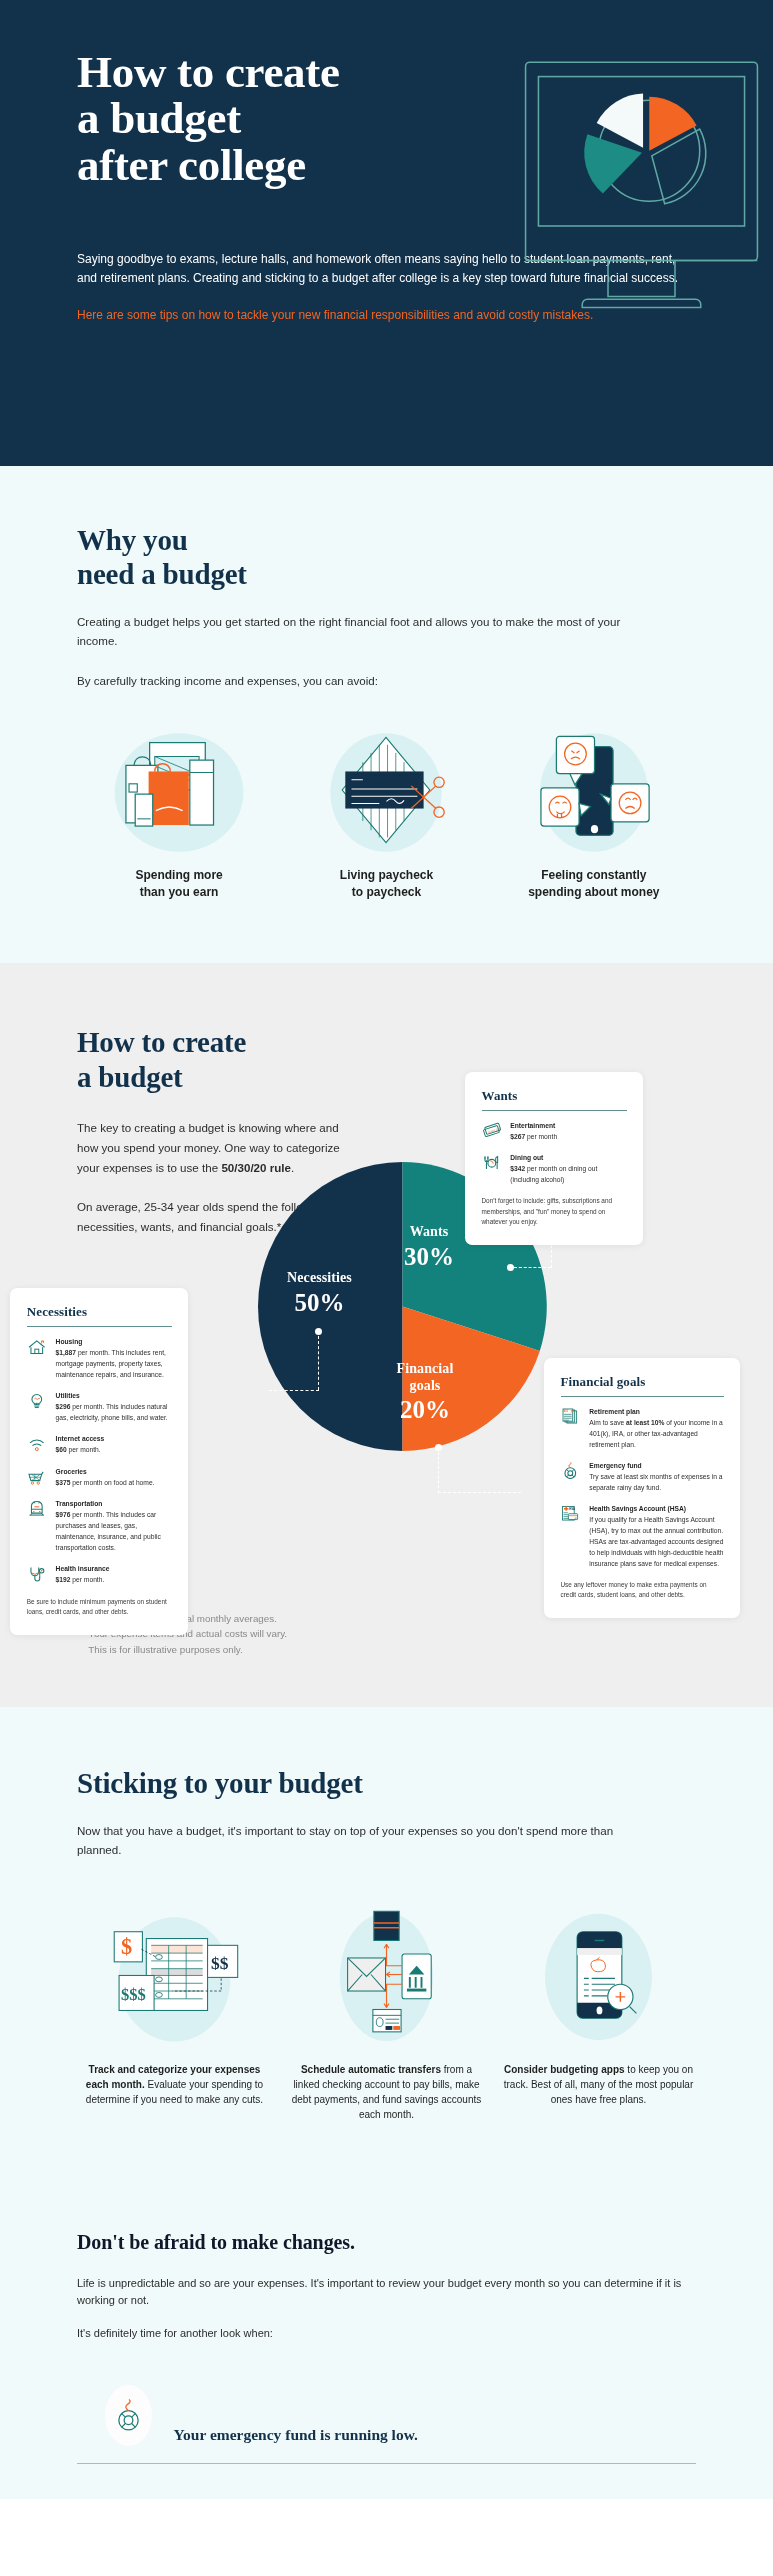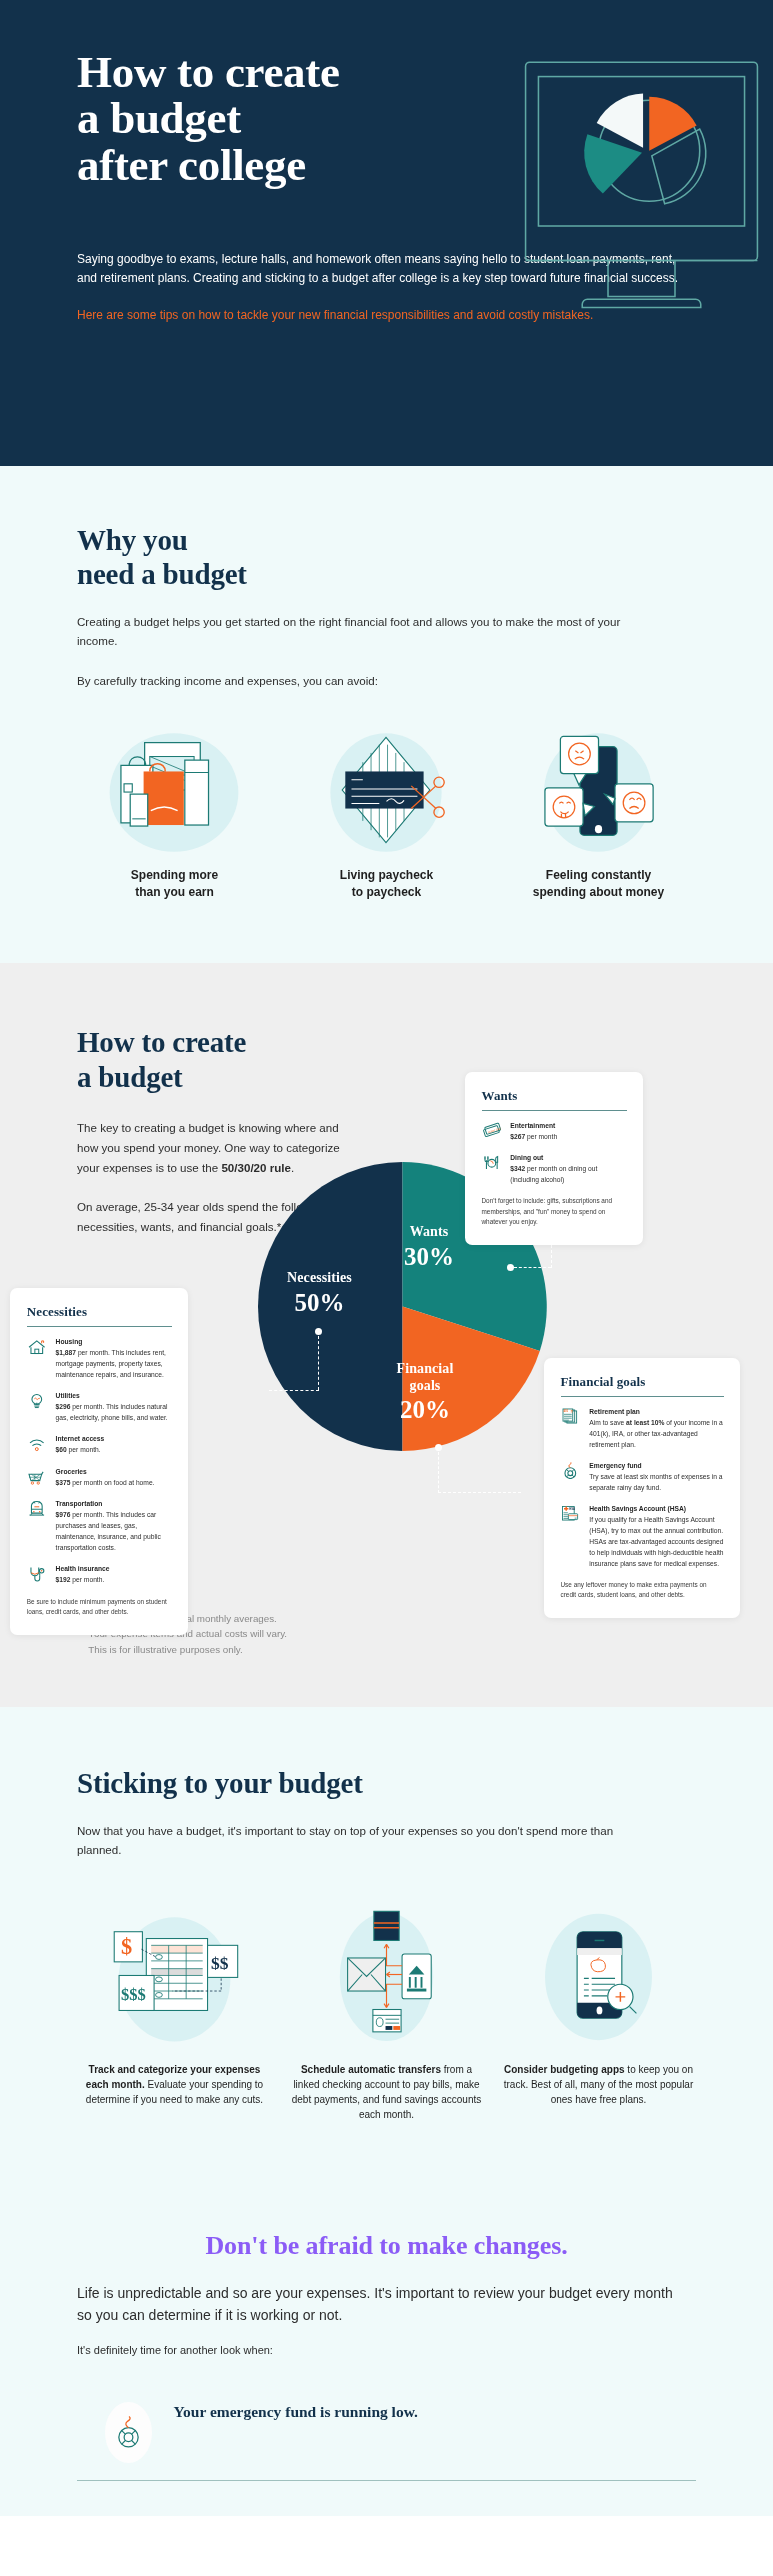--- a/index.html
+++ b/index.html
@@ -59,21 +59,21 @@
   }
   .sec-p {
     color:#2d2d2d;
     font-size:11.6px;
     line-height:1.62;
     margin-top:21.6px;
     max-width:567px;
   }
   .why-cards {
     display:flex;
-    justify-content:space-between;
+    justify-content:center;
     margin-top:36px;
     gap:12.4px;
   }
   .why-card { width:31.5%; text-align:center; }
   .why-ill {
     height:126px;
     display:flex; align-items:center; justify-content:center;
     position:relative;
   }
   .why-cap {
@@ -195,28 +195,28 @@
     margin-top:12.4px;
     font-size:10px; line-height:1.52; color:#1f1f1f;
   }
   .stick-cap b { font-weight:700; }
 
   .divider { height:0.5px; background:#a9c6c4; margin:61px 0 0; }
 
   .sec-changes { background:#f0fafa; padding:47px 77px 0; }
   .ch-h {
     font-family:"Liberation Serif", serif; font-weight:700;
-    color:#8b5cf6; font-size:26px; letter-spacing:-0.1px;text-align:center;
-  }
-  .ch-p { margin-top:20.6px; font-size:14px; line-height:1.6; color:#2d2d2d; max-width:608px; }
+    color:#0f172a; font-size:20px; letter-spacing:-0.1px;
+  }
+  .ch-p { margin-top:20.6px; font-size:11px; line-height:1.6; color:#2d2d2d; max-width:608px; }
   .ch-p2 { margin-top:17.5px; font-size:11px; color:#2d2d2d; }
 
   .ch-list { margin-top:28px; }
   .ch-row {
-    display:flex; align-items:flex-start;
+    display:flex; align-items:flex-end;
     padding:17.5px 0 17.5px 28px;
     position:relative;
   }
   .ch-row + .ch-row { border-top:0.5px solid #9fc0be; }
   .ch-badge {
     width:47px; min-width:47px; height:61px;
     border-radius:50%;
     background:#fdfdfd;
     display:flex; align-items:center; justify-content:center;
     margin-right:21.6px;

